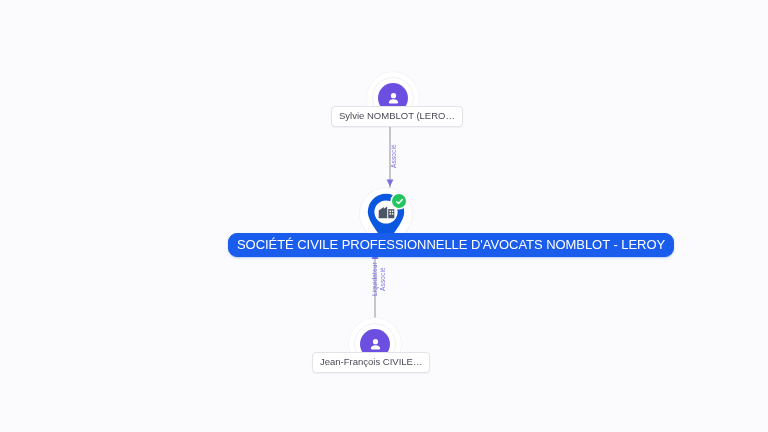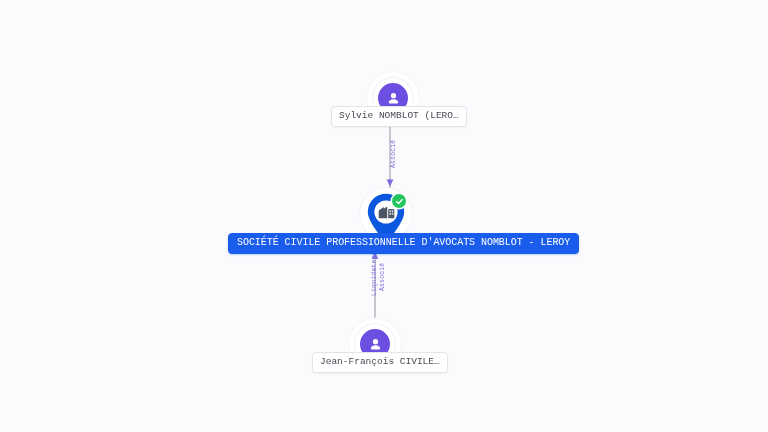--- a/index.html
+++ b/index.html
@@ -12,21 +12,20 @@
     height: 432px;
     background: #fbfbfd;
     font-family: "Liberation Sans", sans-serif;
     overflow: hidden;
   }
 
   #graph-canvas {
     position: relative;
     width: 768px;
     height: 432px;
-    font-family: Liberation Mono, monospace;
   }
 
   
   .edge-svg {
     position: absolute;
     left: 0;
     top: 0;
     width: 768px;
     height: 432px;
     pointer-events: none;
@@ -132,24 +131,25 @@
     font-size: 9.5px;
     line-height: 1;
     padding: 4px 7px 5px 7px;
     white-space: nowrap;
     box-shadow: 0 1px 1.5px rgba(30,30,60,0.05);
   }
   .node-label.selected {
     background: #1a5ceb;
     border-color: #1a5ceb;
     color: #ffffff;
-    font-size: 10px;
+    font-size: 13px;
     letter-spacing: -0.05px;
     padding: 4px 8px 5px 8px;
     box-shadow: 0 1px 2px rgba(26,92,235,0.30);
+    border-radius: 9px;
   }
 </style>
 </head>
 <body>
 
 <div id="graph-canvas">
 
   <svg class="edge-svg" viewBox="0 0 768 432" xmlns="http://www.w3.org/2000/svg">
 
     <line x1="390" y1="127" x2="390" y2="190" stroke="#9a9aa8" stroke-width="1.1"></line>

